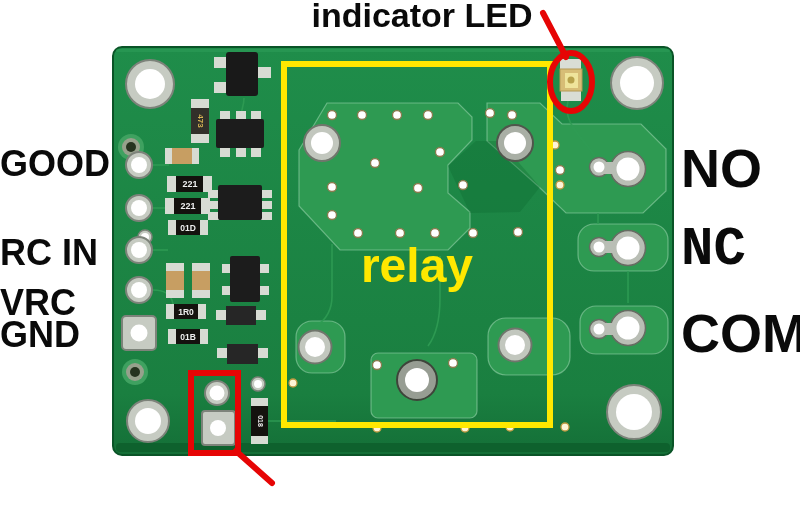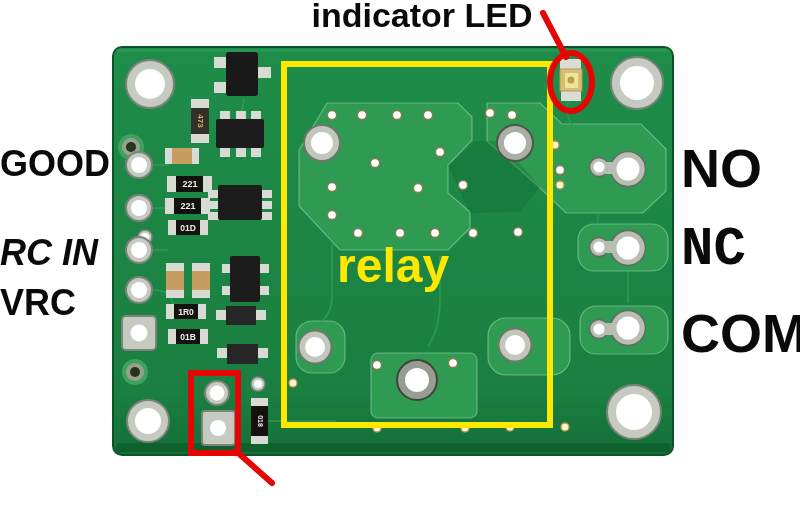--- a/index.html
+++ b/index.html
@@ -4,21 +4,21 @@
 <style>
   html,body{margin:0;padding:0;background:#ffffff;}
   #stage{position:relative;width:800px;height:515px;background:#ffffff;overflow:hidden;
          font-family:"Liberation Sans",sans-serif;}
   #pcb-svg{position:absolute;left:0;top:0;}
   .lbl{position:absolute;font-weight:bold;color:#0a0a0a;line-height:1;white-space:nowrap;}
   .pin-left{left:0;width:106px;font-size:36px;}
   .pin-right{left:681px;font-size:54px;}
   .ann-top{left:297px;width:250px;text-align:center;font-size:34px;top:-2px;}
   .ann-bottom{left:271px;top:477px;font-size:34px;}
-  .relay-lbl{left:337px;top:242px;width:160px;font-size:48px;color:#ffe800;}
+  .relay-lbl{left:337px;top:242px;width:160px;text-align:center;font-size:48px;color:#ffe800;}
 </style>
 </head>
 <body>
 
 <div id="stage">
 
 <svg id="pcb-svg" width="800" height="515" viewBox="0 0 800 515">
   <defs>
     <linearGradient id="gb" x1="0" y1="0" x2="0" y2="1">
       <stop offset="0" stop-color="#1f8d4a"></stop>
@@ -262,20 +262,21 @@
   <ellipse cx="571" cy="82" rx="21" ry="29" fill="none" stroke="#e60505" stroke-width="6"></ellipse>
   <line x1="543" y1="13" x2="566" y2="57" stroke="#e60505" stroke-width="6" stroke-linecap="round"></line>
   <rect x="191" y="373" width="47" height="80" fill="none" stroke="#e60505" stroke-width="6"></rect>
   <line x1="236" y1="451" x2="272" y2="483" stroke="#e60505" stroke-width="6" stroke-linecap="round"></line>
 </svg>
 
 <div class="lbl ann-top">indicator LED</div>
 <div class="lbl relay-lbl">relay</div>
 
 <div class="lbl pin-left" style="top:146px;">GOOD</div>
-<div class="lbl pin-left" style="top:235px;font-style:italic;">RC IN</div>
+<div class="lbl pin-left" style="top:235px;">RC IN</div>
 <div class="lbl pin-left" style="top:285px;">VRC</div>
+<div class="lbl pin-left" style="top:317px;">GND</div>
 
 <div class="lbl pin-right" style="top:141px;">NO</div>
 <div class="lbl pin-right" style="top:223px;font-family:Liberation Mono, monospace;">NC</div>
 <div class="lbl pin-right" style="top:306px;">COM</div>
 
 </div>
 
 </body></html>

